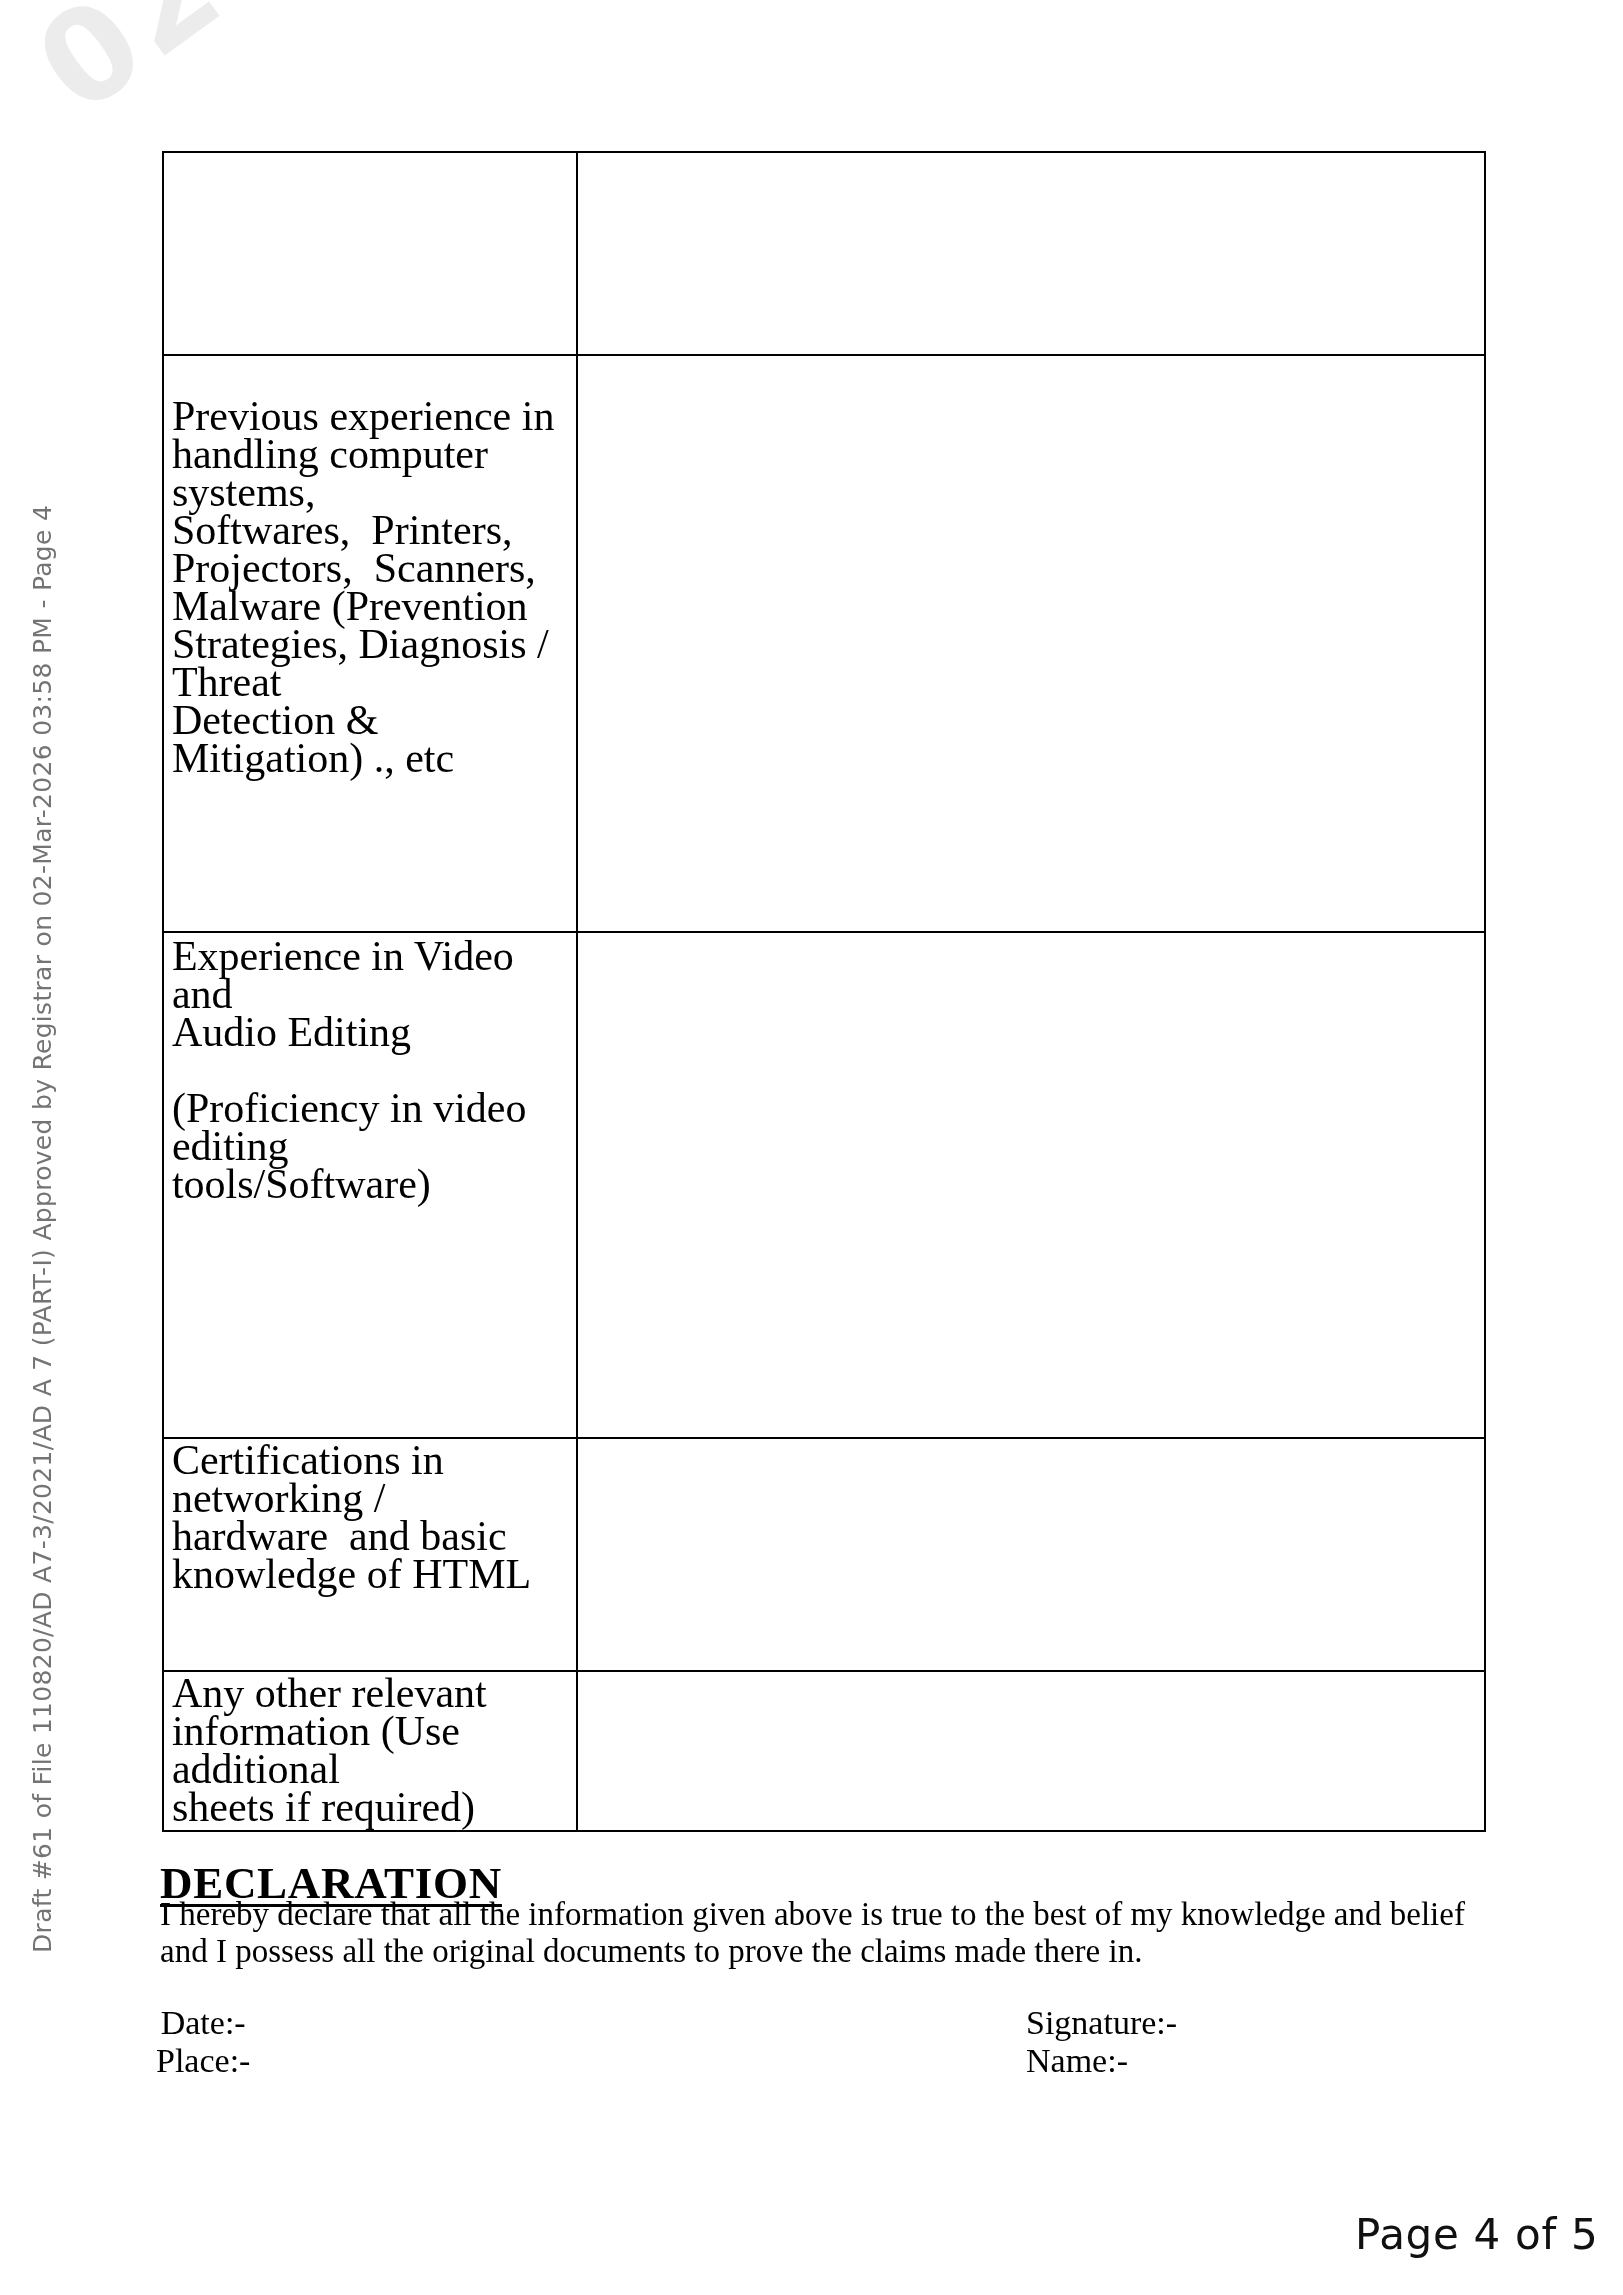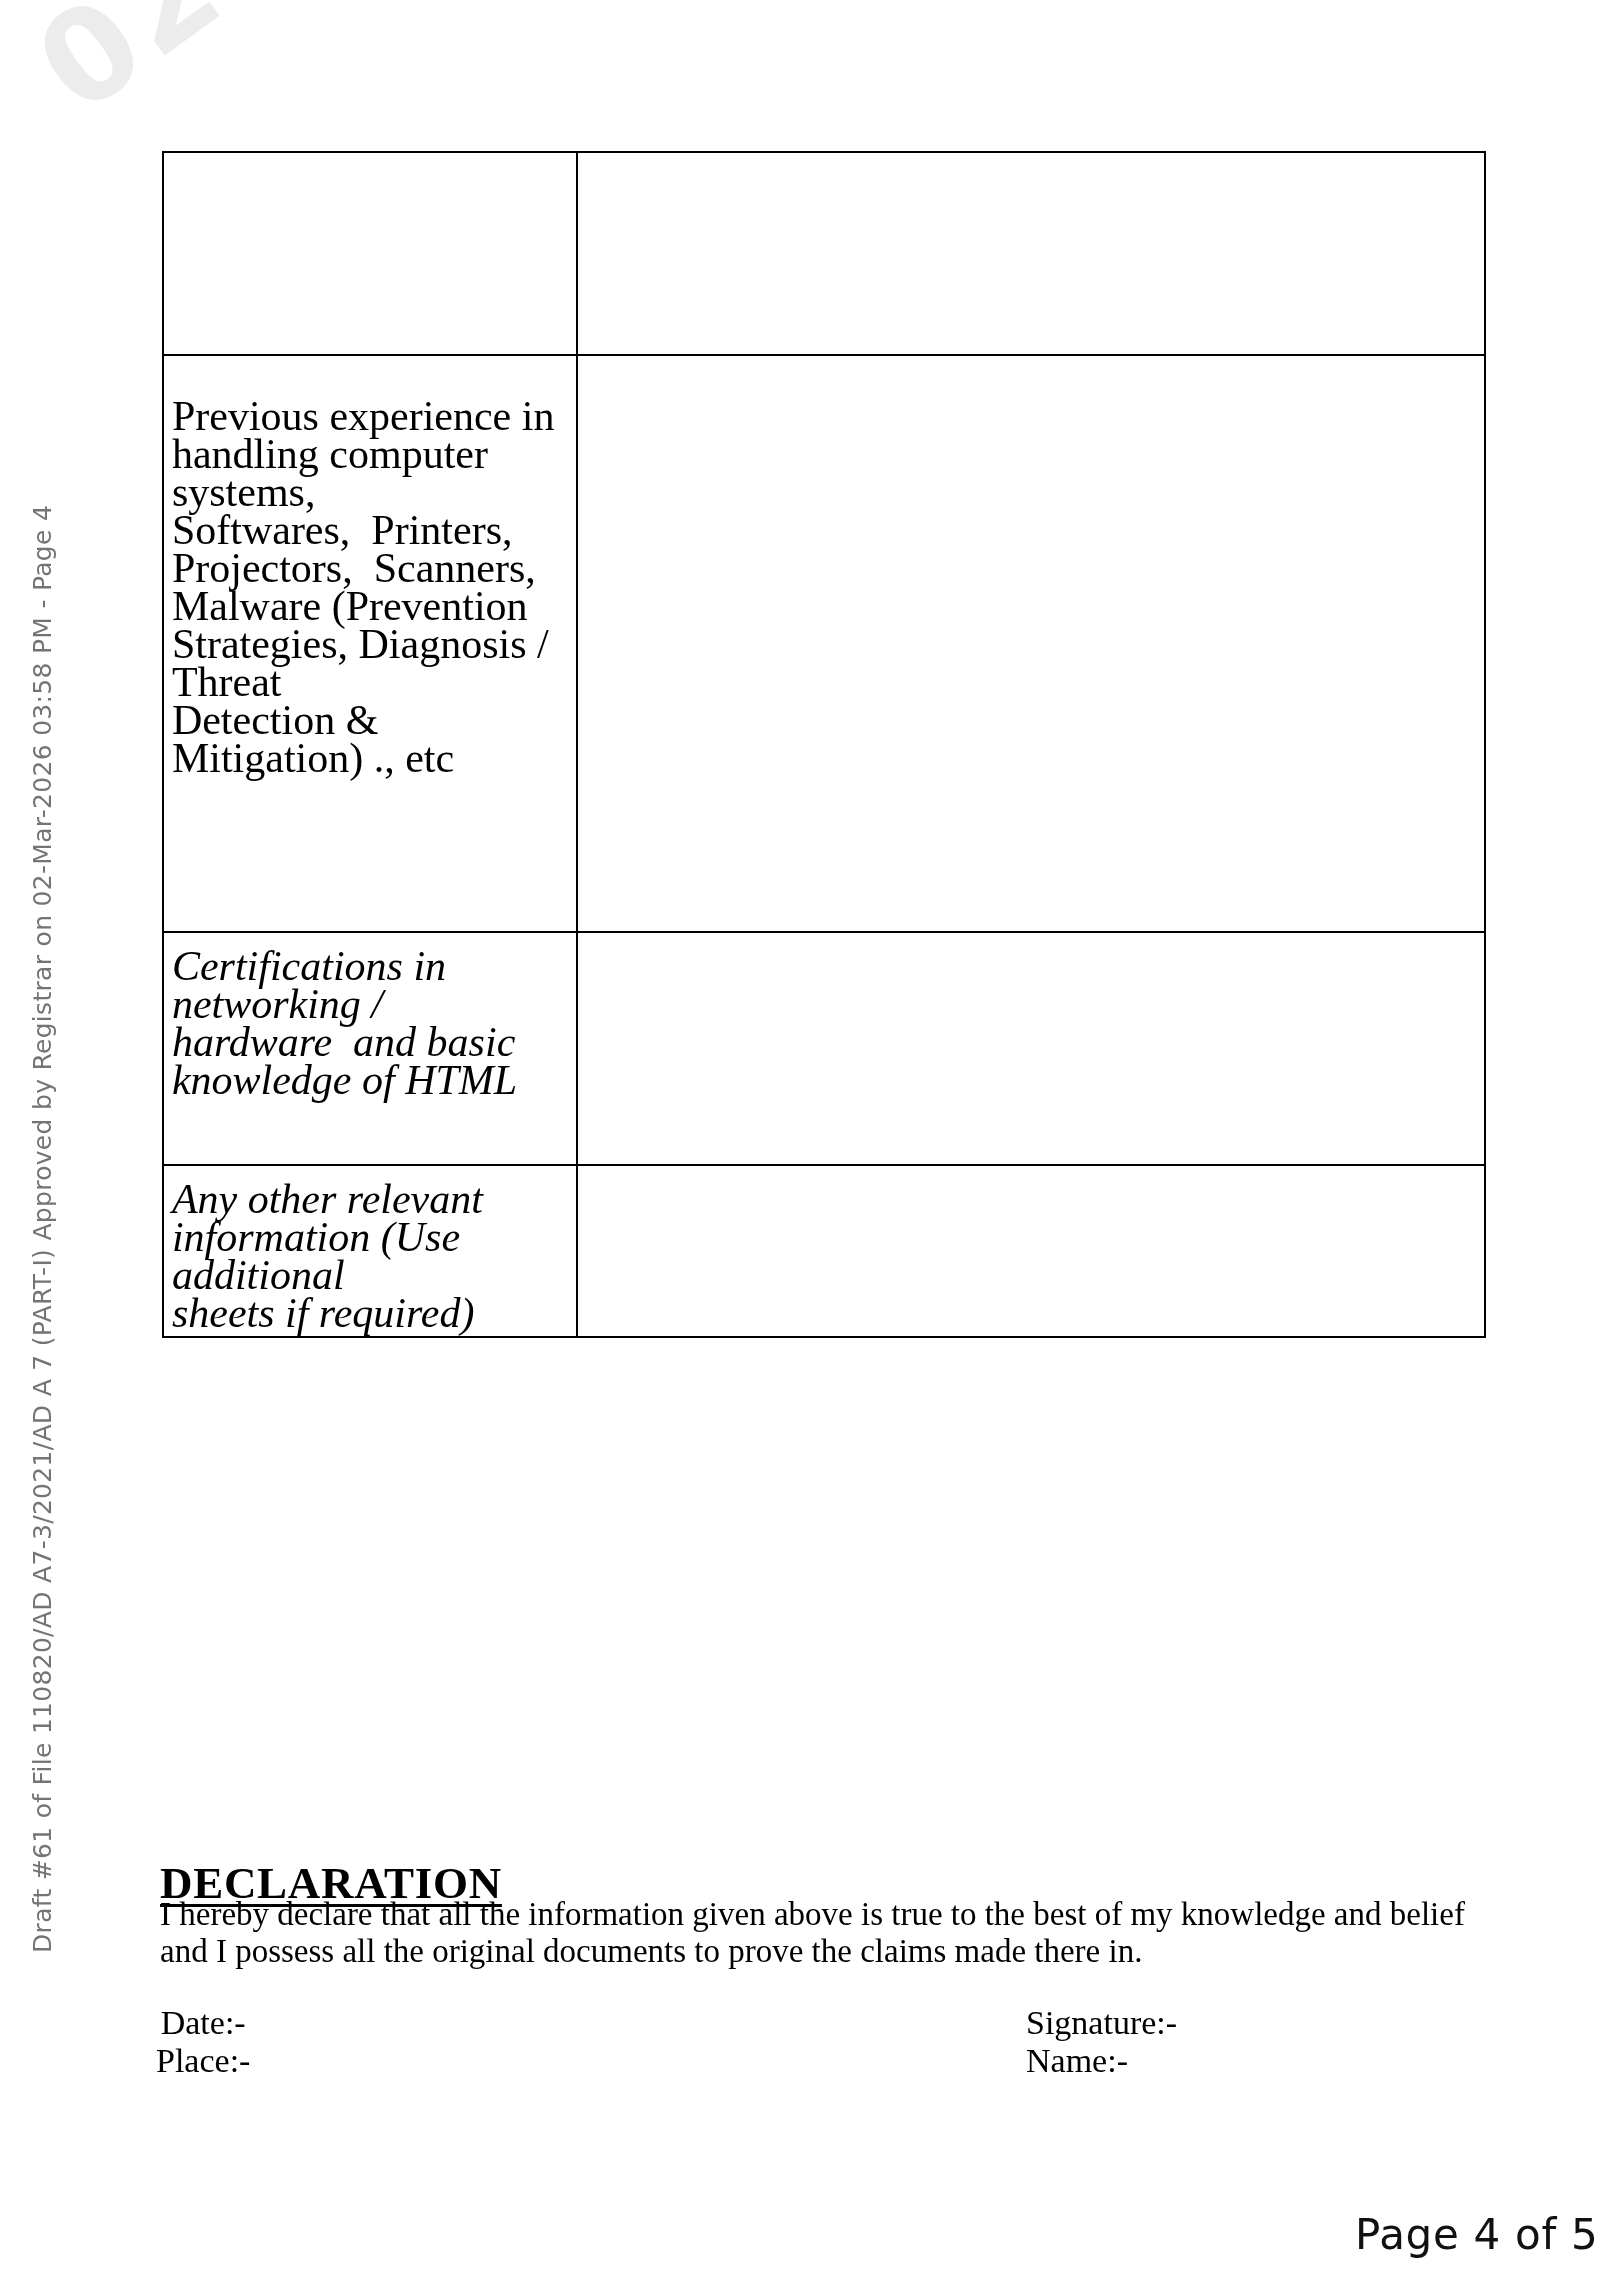--- a/index.html
+++ b/index.html
@@ -51,21 +51,21 @@
     white-space:pre-wrap;
     padding:3.9px 2.6px 3.9px 7.9px;
     overflow:hidden;
   }
   tr.r1{height:203px;}
   tr.r2{height:577px;}
   tr.r3{height:506px;}
   tr.r4{height:233px;}
   tr.r5{height:120px;margin-left:28px;}
   td.pad-deep{padding-top:41px;}
-  td.pad-sm{padding-top:14px;font-style:italic;}
+  td.pad-sm{padding-top:2px;}
   .decl-heading{
     position:absolute;
     left:160px;top:1857px;
     font-size:45px;
     font-weight:700;
     letter-spacing:0.7px;
     text-decoration:underline;
     text-decoration-thickness:3.3px;
     text-underline-offset:5.9px;
   }
@@ -122,20 +122,28 @@
       <tr class="r2">
         <td class="pad-deep">Previous experience in
 handling computer systems,
 Softwares,  Printers,
 Projectors,  Scanners,
 Malware (Prevention
 Strategies, Diagnosis / Threat
 Detection &amp; Mitigation) ., etc</td>
         <td></td>
       </tr>
+      <tr class="r3">
+        <td>Experience in Video and
+Audio Editing
+
+(Proficiency in video editing
+tools/Software)</td>
+        <td></td>
+      </tr>
       <tr class="r4">
         <td class="pad-sm">Certifications in networking /
 hardware  and basic
 knowledge of HTML</td>
         <td></td>
       </tr>
       <tr class="r5">
         <td class="pad-sm">Any other relevant
 information (Use additional
 sheets if required)</td>

